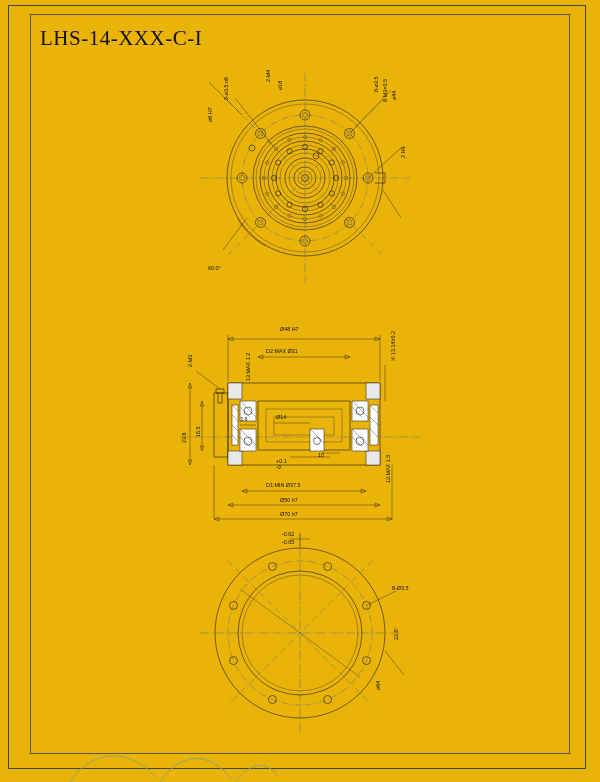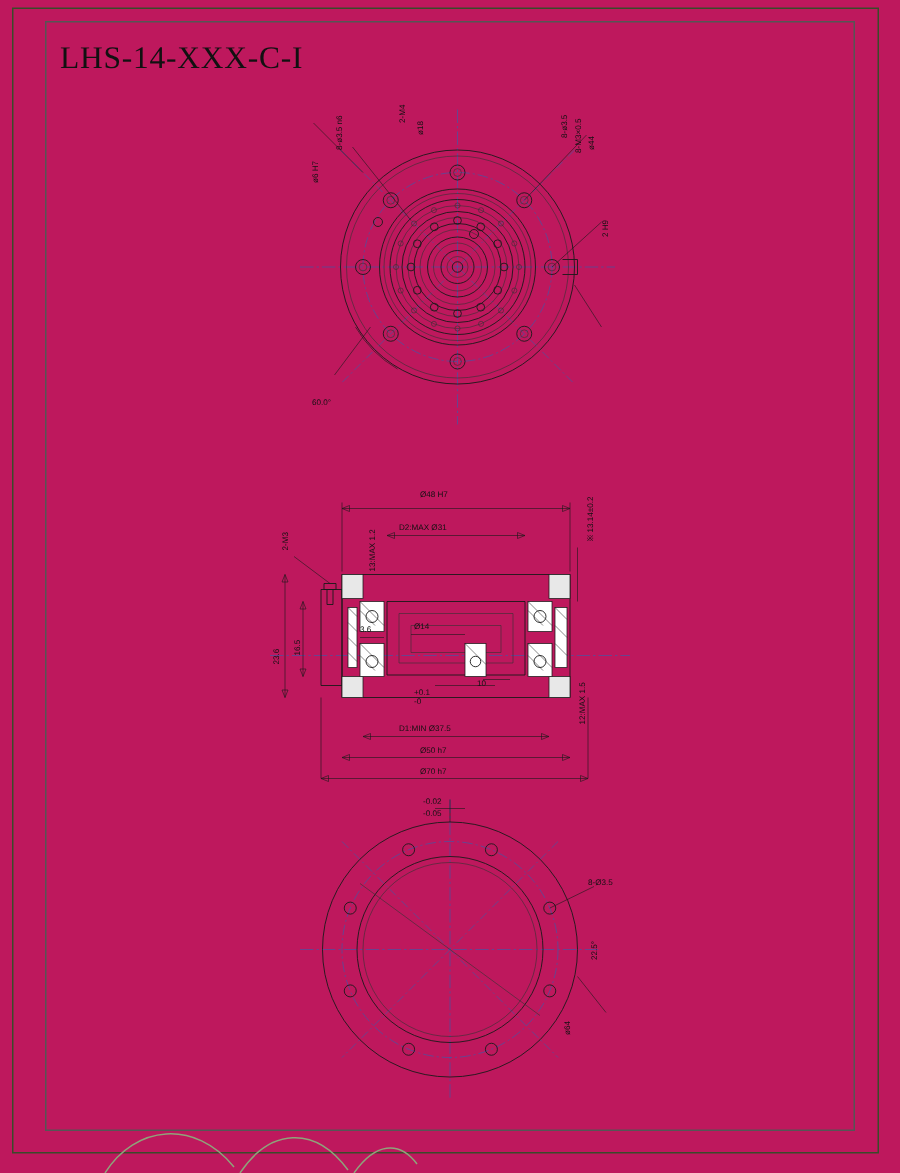--- a/index.html
+++ b/index.html
@@ -1,17 +1,17 @@
 <!DOCTYPE html>
 <html><head>
 <meta charset="utf-8">
 <style>
   html,body{margin:0;padding:0;background:#ffffff;}
   body{width:600px;height:782px;font-family:"Liberation Serif",serif;}
-  .page{position:relative;width:600px;height:782px;background:#be185d;overflow:hidden;}
+  .page{position:relative;width:600px;height:782px;background:#eab308;overflow:hidden;}
   .outer-frame{position:absolute;left:8px;top:5px;width:576px;height:762px;border:1px solid #3a4a2a;}
   .inner-frame{position:absolute;left:30px;top:14px;width:538px;height:738px;border:1px solid #555;}
   .title{position:absolute;left:40px;top:26px;font-size:21px;color:#111;letter-spacing:.5px;font-family:"Liberation Serif",serif;}
   svg{display:block;}
   .dw{position:absolute;}
   .lbl{font-family:"Liberation Sans",sans-serif;font-size:5.4px;fill:#111;}
   .ln{stroke:#1a1a1a;stroke-width:.6;fill:none;}
   .ln-thin{stroke:#333;stroke-width:.4;fill:none;}
   .ctr{stroke:#3060b0;stroke-width:.4;fill:none;stroke-dasharray:9 2 1.6 2;}
   .ctr2{stroke:#3060b0;stroke-width:.4;fill:none;stroke-dasharray:6 2 1.2 2;}

